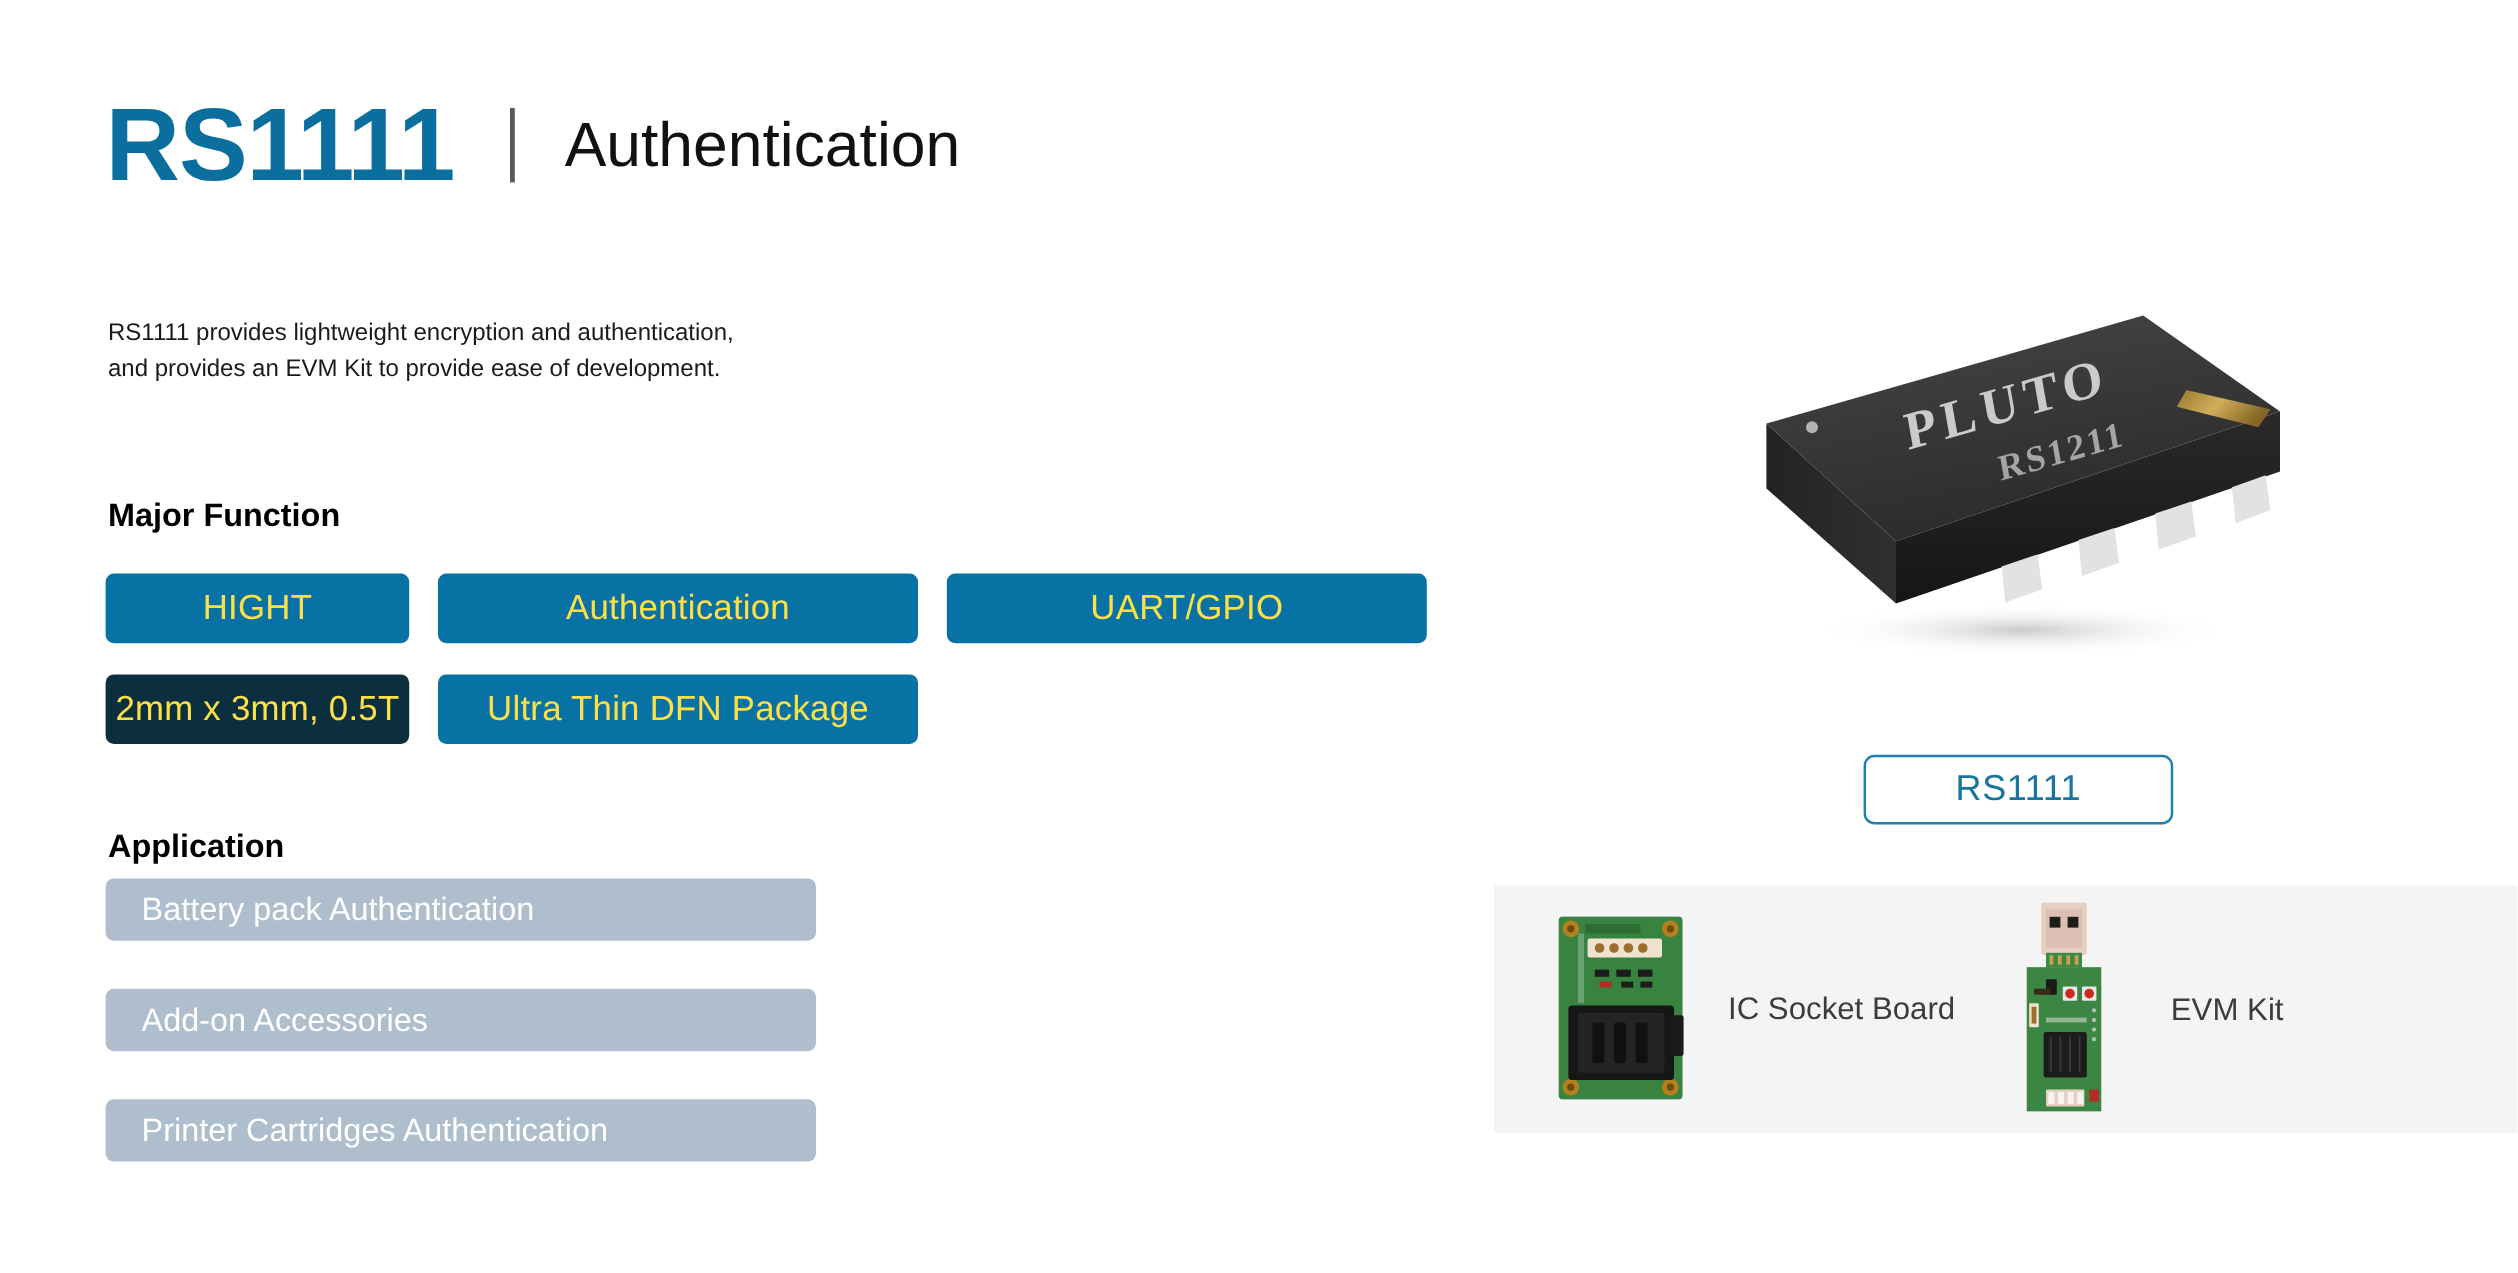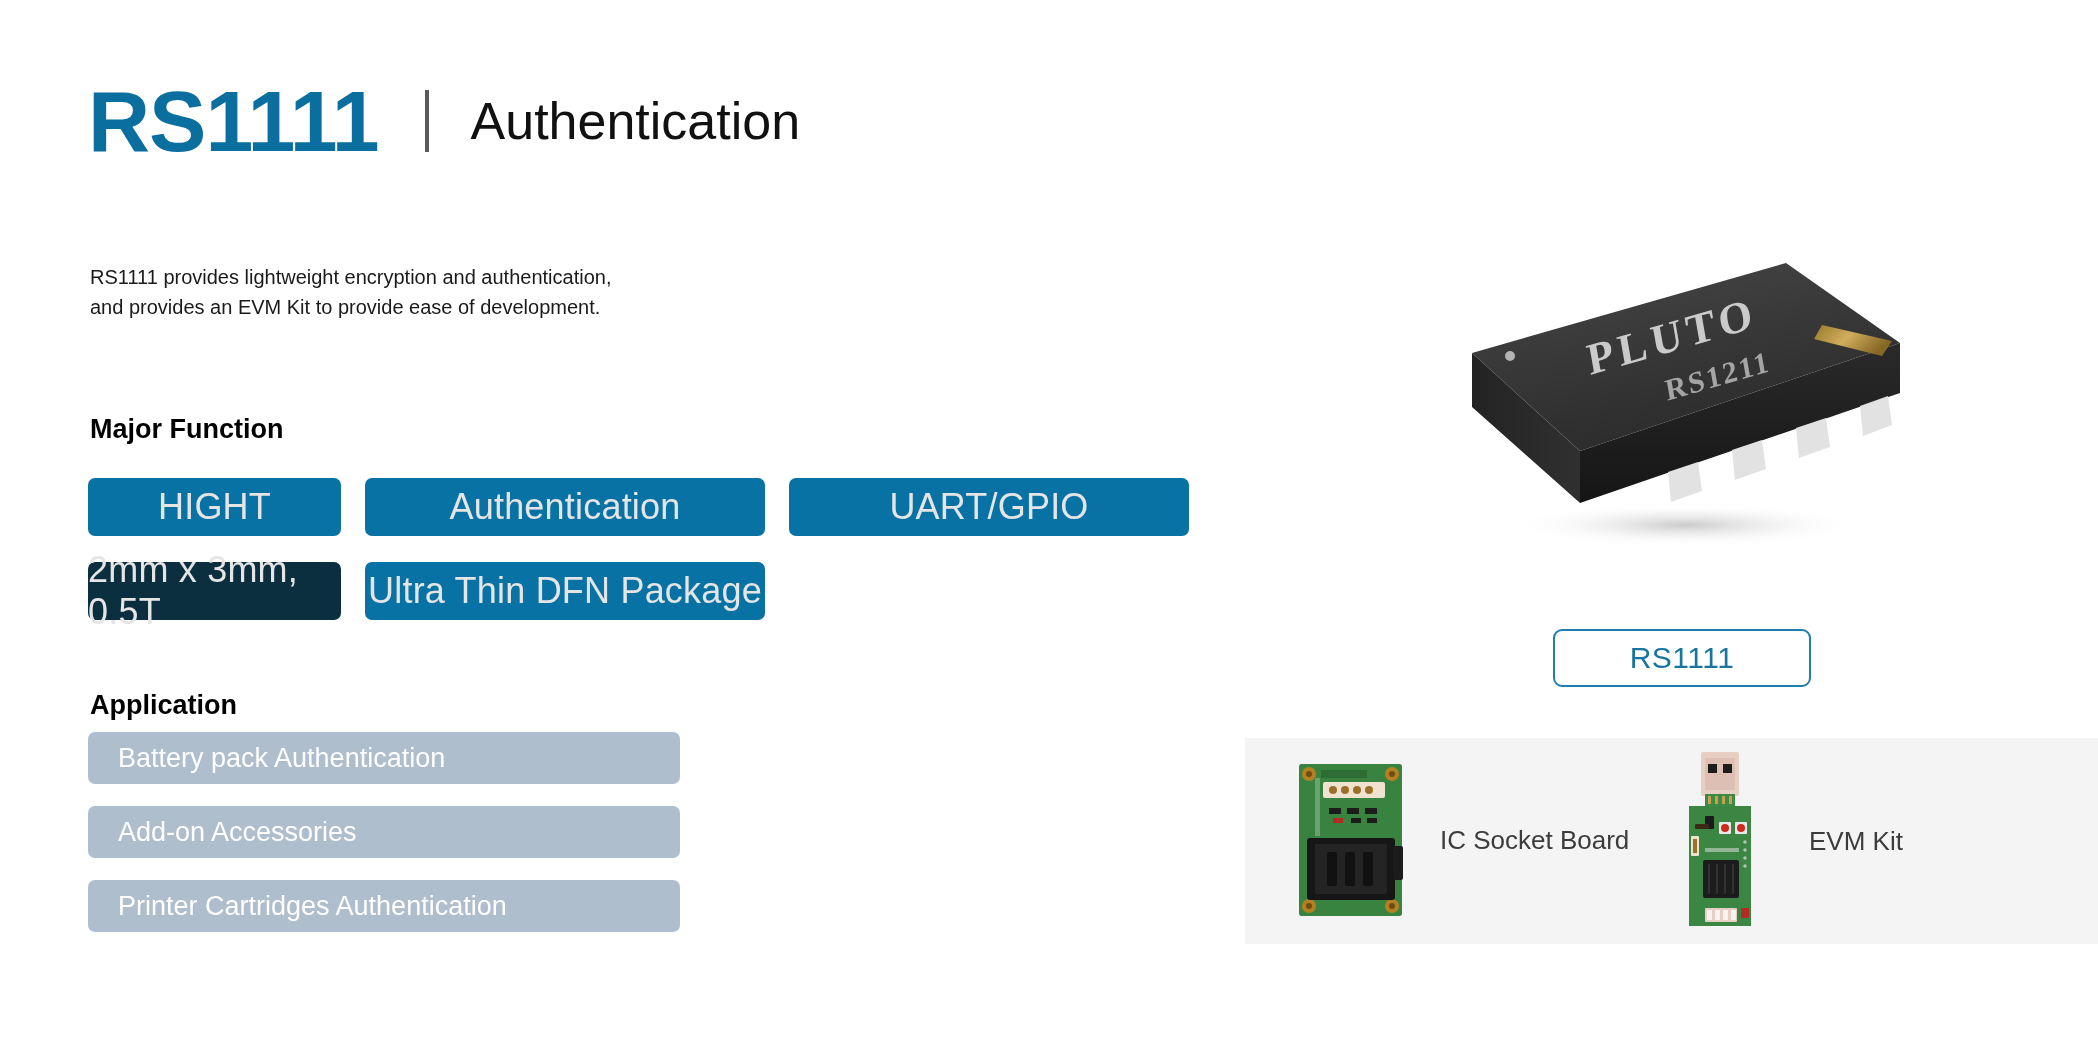--- a/index.html
+++ b/index.html
@@ -75,39 +75,39 @@
     left: 88px;
     top: 478px;
     display: grid;
     grid-template-columns: 253px 400px 400px;
     grid-auto-rows: 58px;
     column-gap: 24px;
     row-gap: 26px;
   }
   .feature-chip {
     background: #0872A4;
-    color: #e5e5e5;
+    color: #fde047;
     border-radius: 7px;
     display: flex;
     align-items: center;
     justify-content: center;
-    font-size: 36px;
+    font-size: 29px;
     font-weight: 400;
     letter-spacing: 0.2px;
   }
   .feature-chip.dark { background: #0B2F3F; }
 
   
   .application-list {
     position: absolute;
     left: 88px;
     top: 732px;
     display: flex;
     flex-direction: column;
-    gap: 22px;
+    gap: 40px;
   }
   .application-item {
     width: 592px;
     height: 52px;
     background: #AFBECD;
     border-radius: 7px;
     display: flex;
     align-items: center;
     padding-left: 30px;
     color: #ffffff;

